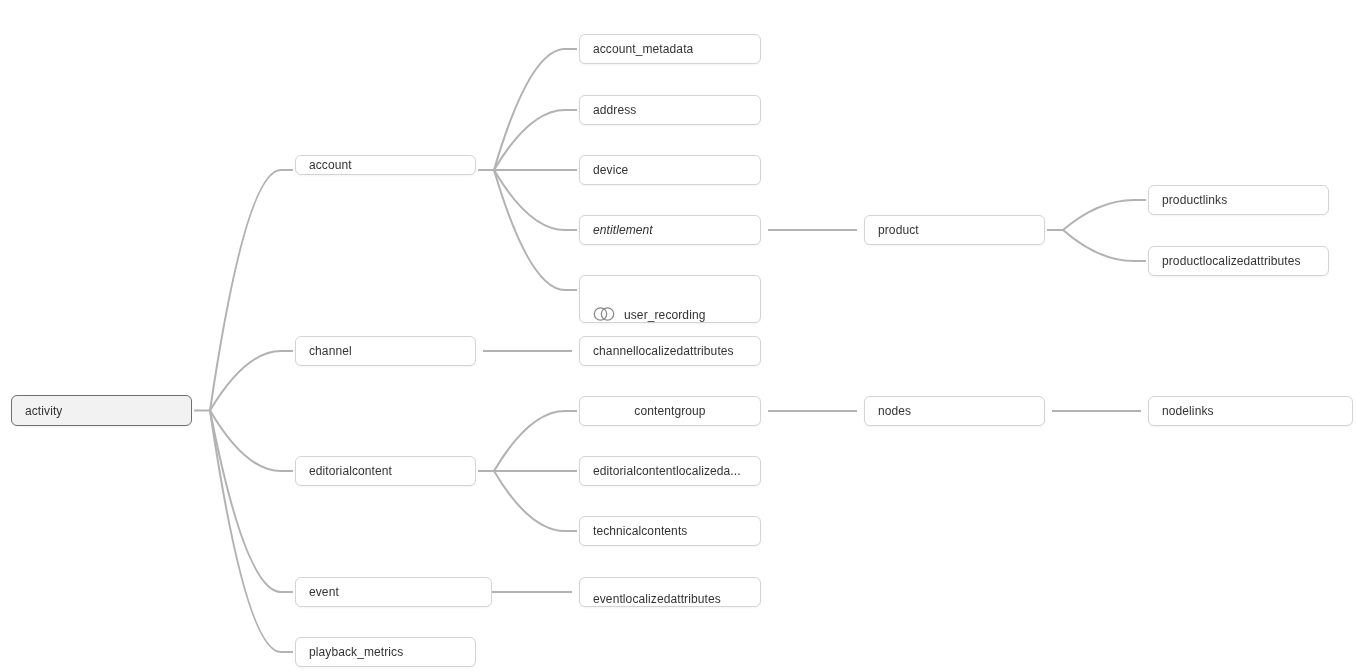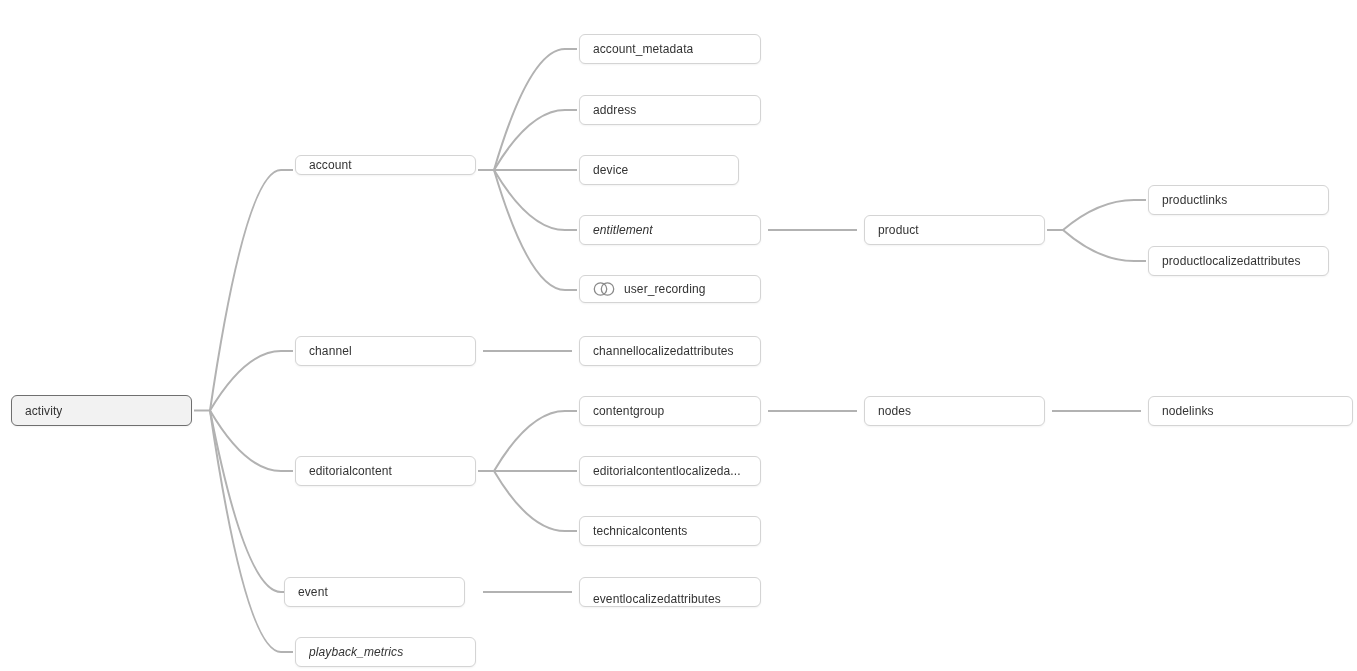--- a/index.html
+++ b/index.html
@@ -89,51 +89,51 @@
       </div>
       <div class="node" style="left: 295px; top: 155px; width: 181px; height: 20px;">
         <span class="label">account</span>
       </div>
       <div class="node" style="left: 295px; top: 336px; width: 181px; height: 30px;">
         <span class="label">channel</span>
       </div>
       <div class="node" style="left: 295px; top: 456px; width: 181px; height: 30px;">
         <span class="label">editorialcontent</span>
       </div>
-      <div class="node" style="left: 284px; top: 577px; width: 181px; height: 30px;">
+      <div class="node" style="left: 295px; top: 577px; width: 197px; height: 30px;">
         <span class="label">event</span>
       </div>
-      <div class="node" style="left: 295px; top: 637px; width: 181px; height: 30px; font-style: italic;">
+      <div class="node" style="left: 295px; top: 637px; width: 181px; height: 30px;">
         <span class="label">playback_metrics</span>
       </div>
       <div class="node" style="left: 579px; top: 34px; width: 182px; height: 30px;">
         <span class="label">account_metadata</span>
       </div>
       <div class="node" style="left: 579px; top: 95px; width: 182px; height: 30px;">
         <span class="label">address</span>
       </div>
-      <div class="node" style="left: 579px; top: 155px; width: 160px; height: 30px;">
+      <div class="node" style="left: 579px; top: 155px; width: 182px; height: 30px;">
         <span class="label">device</span>
       </div>
       <div class="node" style="left: 579px; top: 215px; width: 182px; height: 30px; font-style: italic;">
         <span class="label">entitlement</span>
       </div>
-      <div class="node" style="left: 579px; top: 275px; width: 182px; height: 28px;">
+      <div class="node" style="left: 579px; top: 275px; width: 182px; height: 48px; align-items: flex-end;">
         <span class="icon">
           <svg width="23" height="16" viewBox="0 0 23 16">
             <circle cx="7.5" cy="8" r="6.2" fill="none" stroke="#8a8a8a" stroke-width="1.3"></circle>
             <circle cx="14.5" cy="8" r="6.2" fill="none" stroke="#8a8a8a" stroke-width="1.3"></circle>
           </svg>
         </span>
         <span class="label">user_recording</span>
       </div>
       <div class="node" style="left: 579px; top: 336px; width: 182px; height: 30px;">
         <span class="label">channellocalizedattributes</span>
       </div>
-      <div class="node" style="left: 579px; top: 396px; width: 182px; height: 30px;">
+      <div class="node" style="left: 579px; top: 396px; width: 182px; height: 30px; justify-content: center;">
         <span class="label">contentgroup</span>
       </div>
       <div class="node" style="left: 579px; top: 456px; width: 182px; height: 30px;">
         <span class="label">editorialcontentlocalizeda...</span>
       </div>
       <div class="node" style="left: 579px; top: 516px; width: 182px; height: 30px;">
         <span class="label">technicalcontents</span>
       </div>
       <div class="node" style="left: 579px; top: 577px; width: 182px; height: 30px; align-items: flex-end;">
         <span class="label">eventlocalizedattributes</span>

